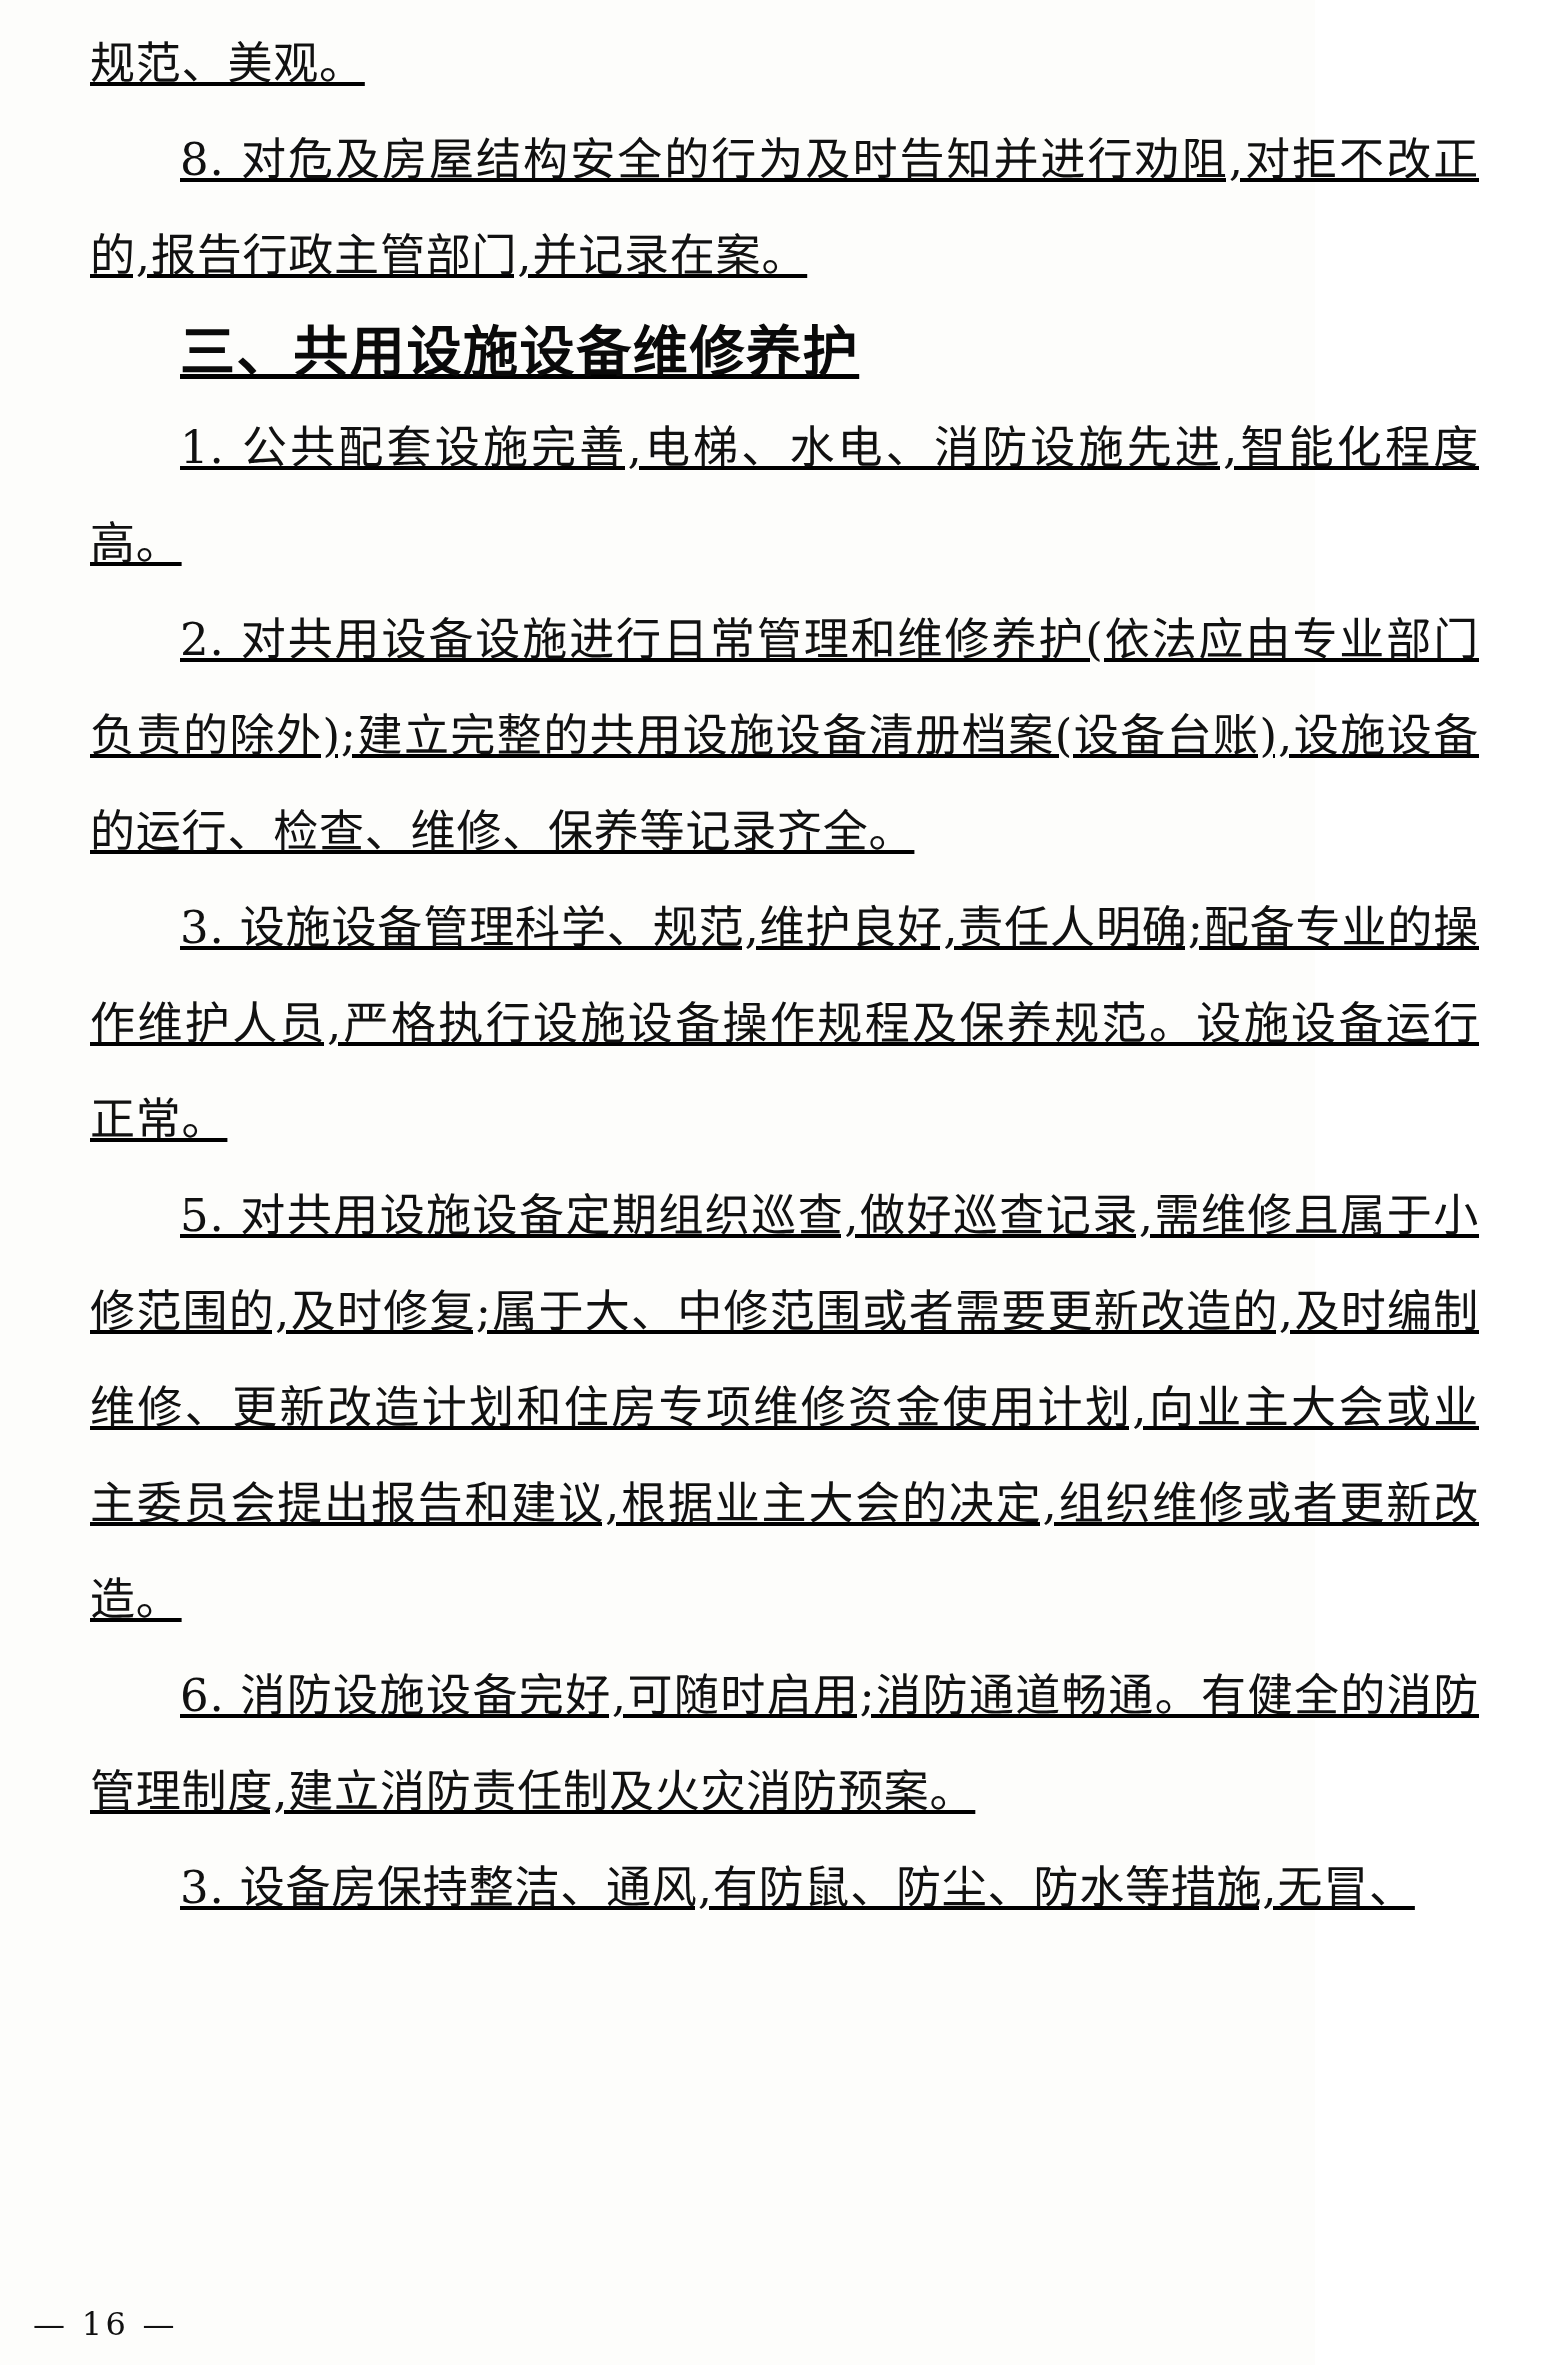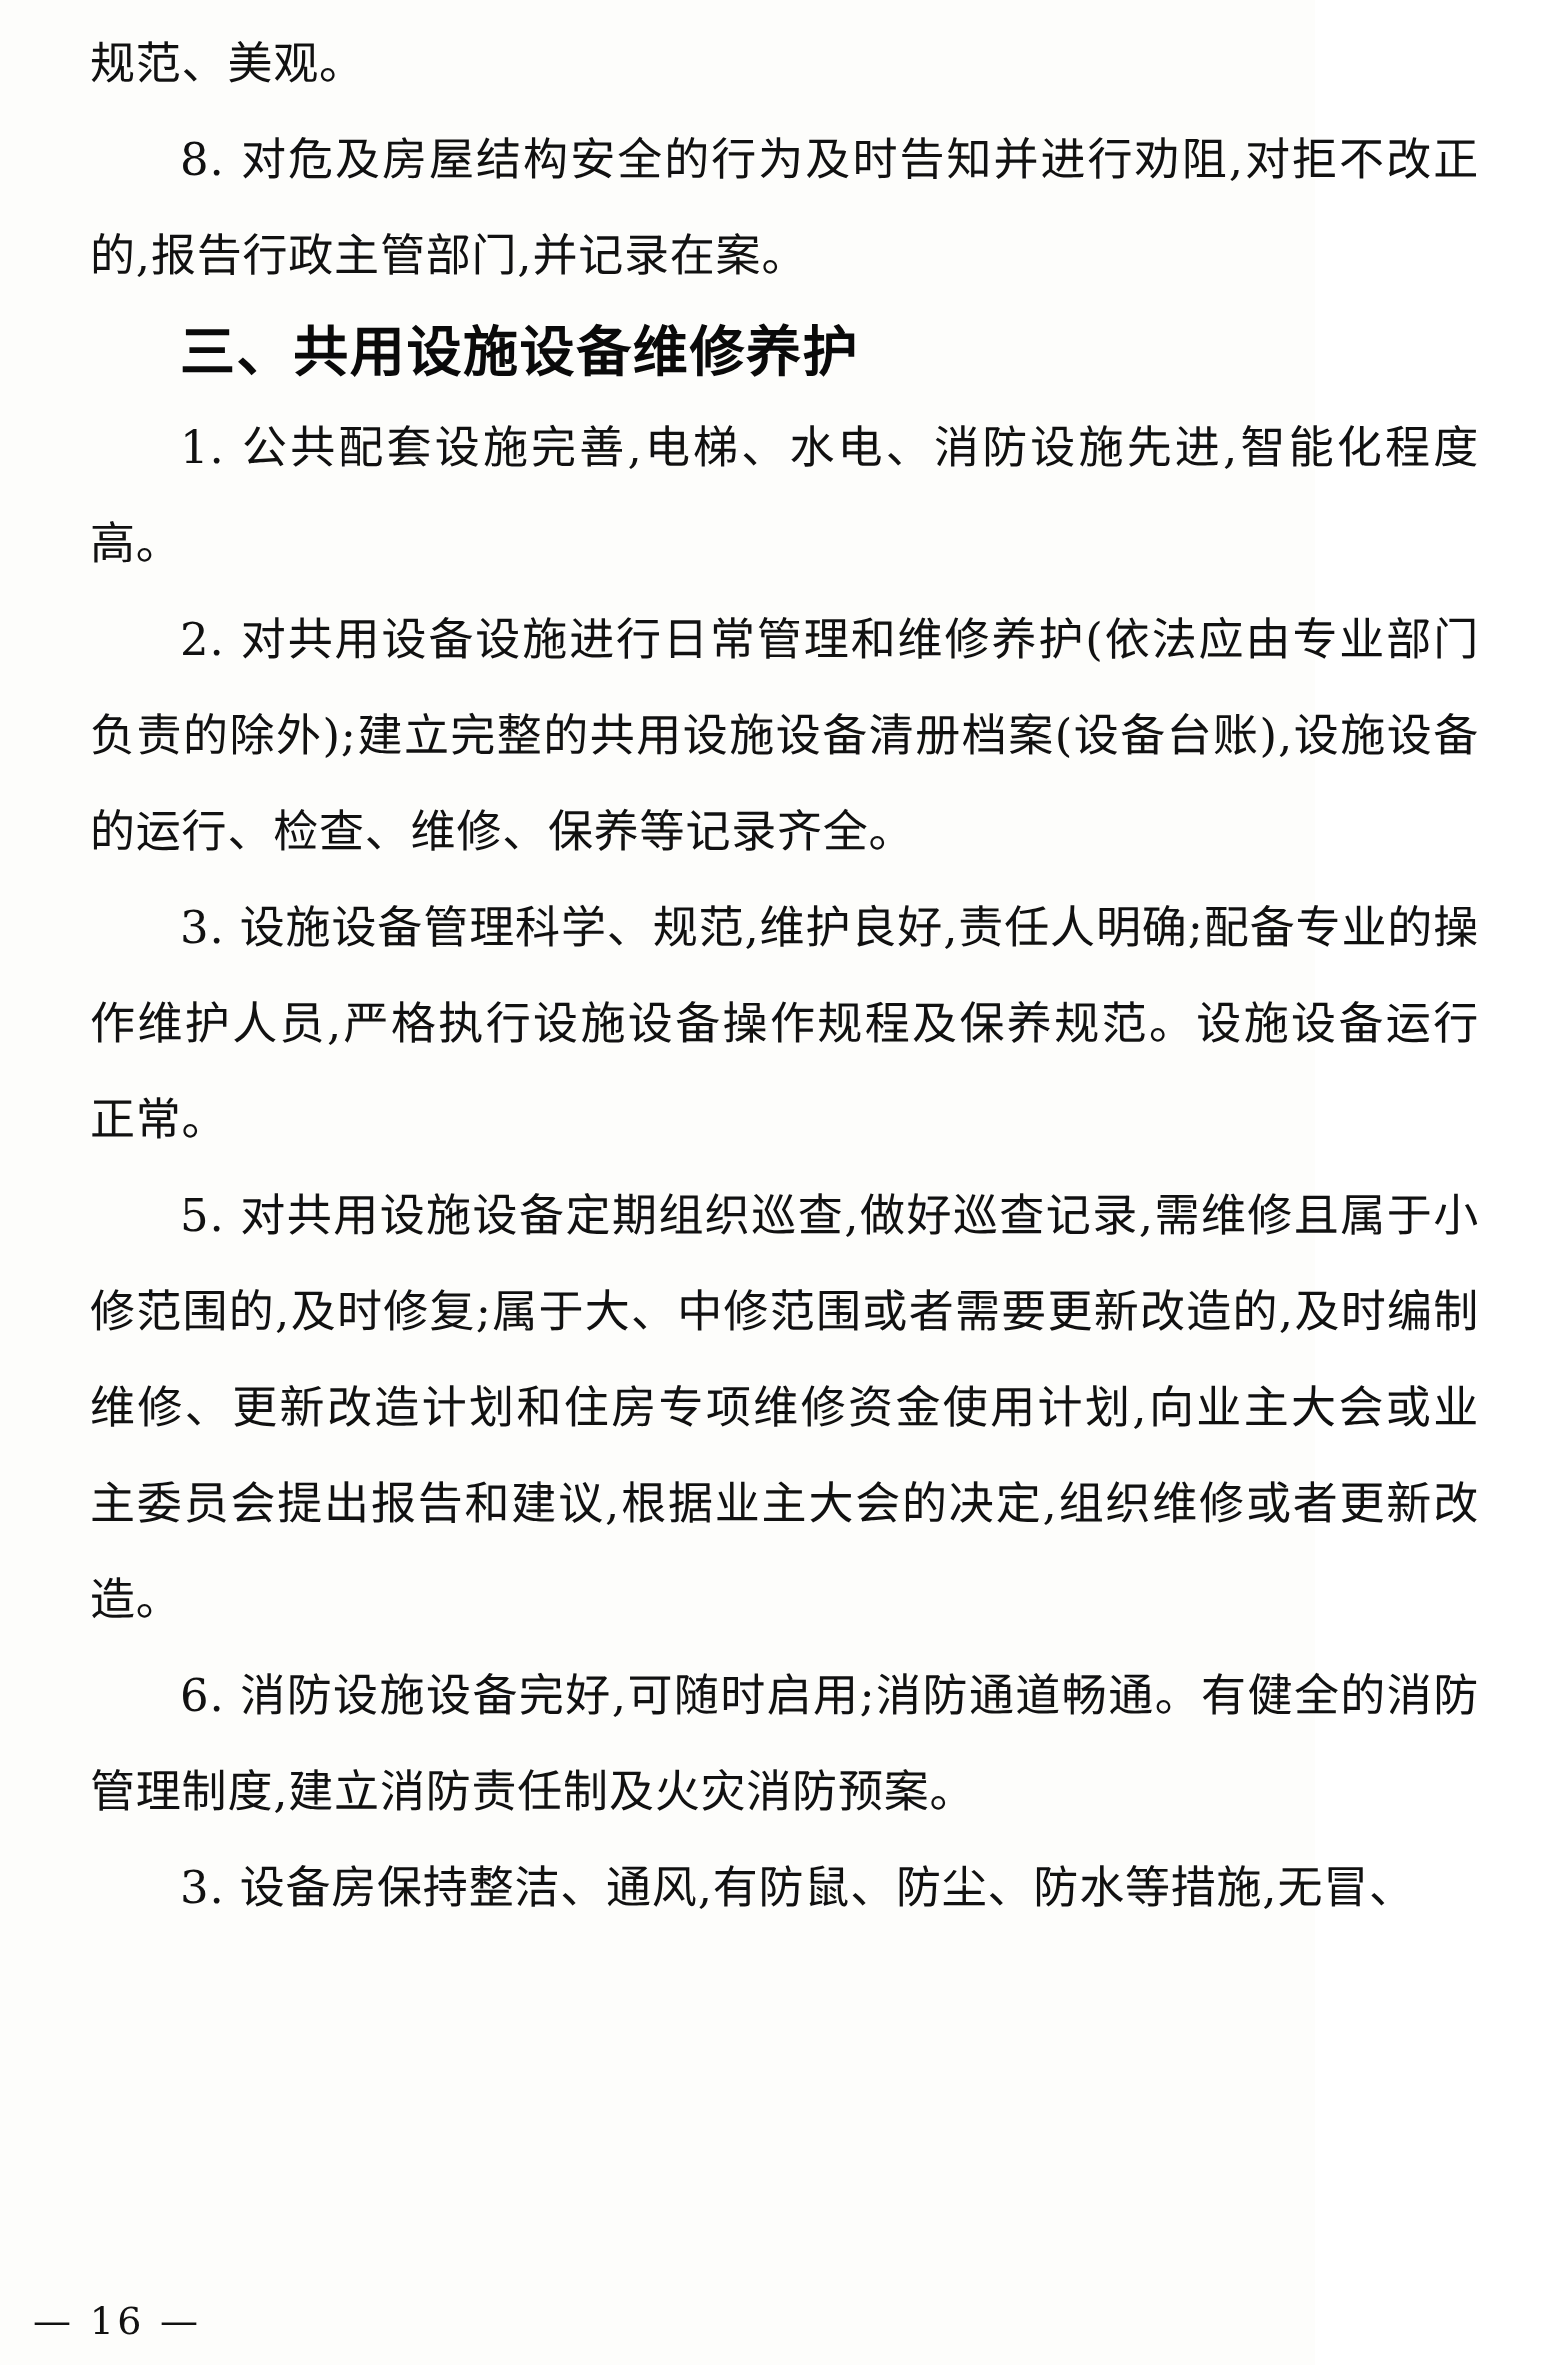--- a/index.html
+++ b/index.html
@@ -14,20 +14,21 @@
     color: #000000;
     overflow: hidden;
   }
   .page {
     position: relative;
     width: 1315px;
     height: 2366px;
     box-sizing: border-box;
     padding: 16.3px 90px 0 90px;
     background: #fdfdfb;
+    text-decoration: underline;
   }
   .content {
     width: 1389px;
     margin: 0 auto;
   }
   p.body-text {
     margin: 0 0 0 0;
     font-size: 45px;
     line-height: 96px;
     text-align: justify;
@@ -46,21 +47,21 @@
     font-weight: bold;
     text-indent: 90px;
     font-family: "DejaVu Sans", "Liberation Sans", sans-serif;
     letter-spacing: 1.6px;
     color: #0a0a0a;
   }
   .page-number {
     position: absolute;
     left: 33px;
     bottom: 23px;
-    font-size: 38px;
+    font-size: 32px;
     letter-spacing: 3.3px;
     color: #111;
     font-family: "DejaVu Serif", "Liberation Serif", serif;
   }
 </style>
 </head>
 <body>
 
 <div class="page">
   <div class="content">

